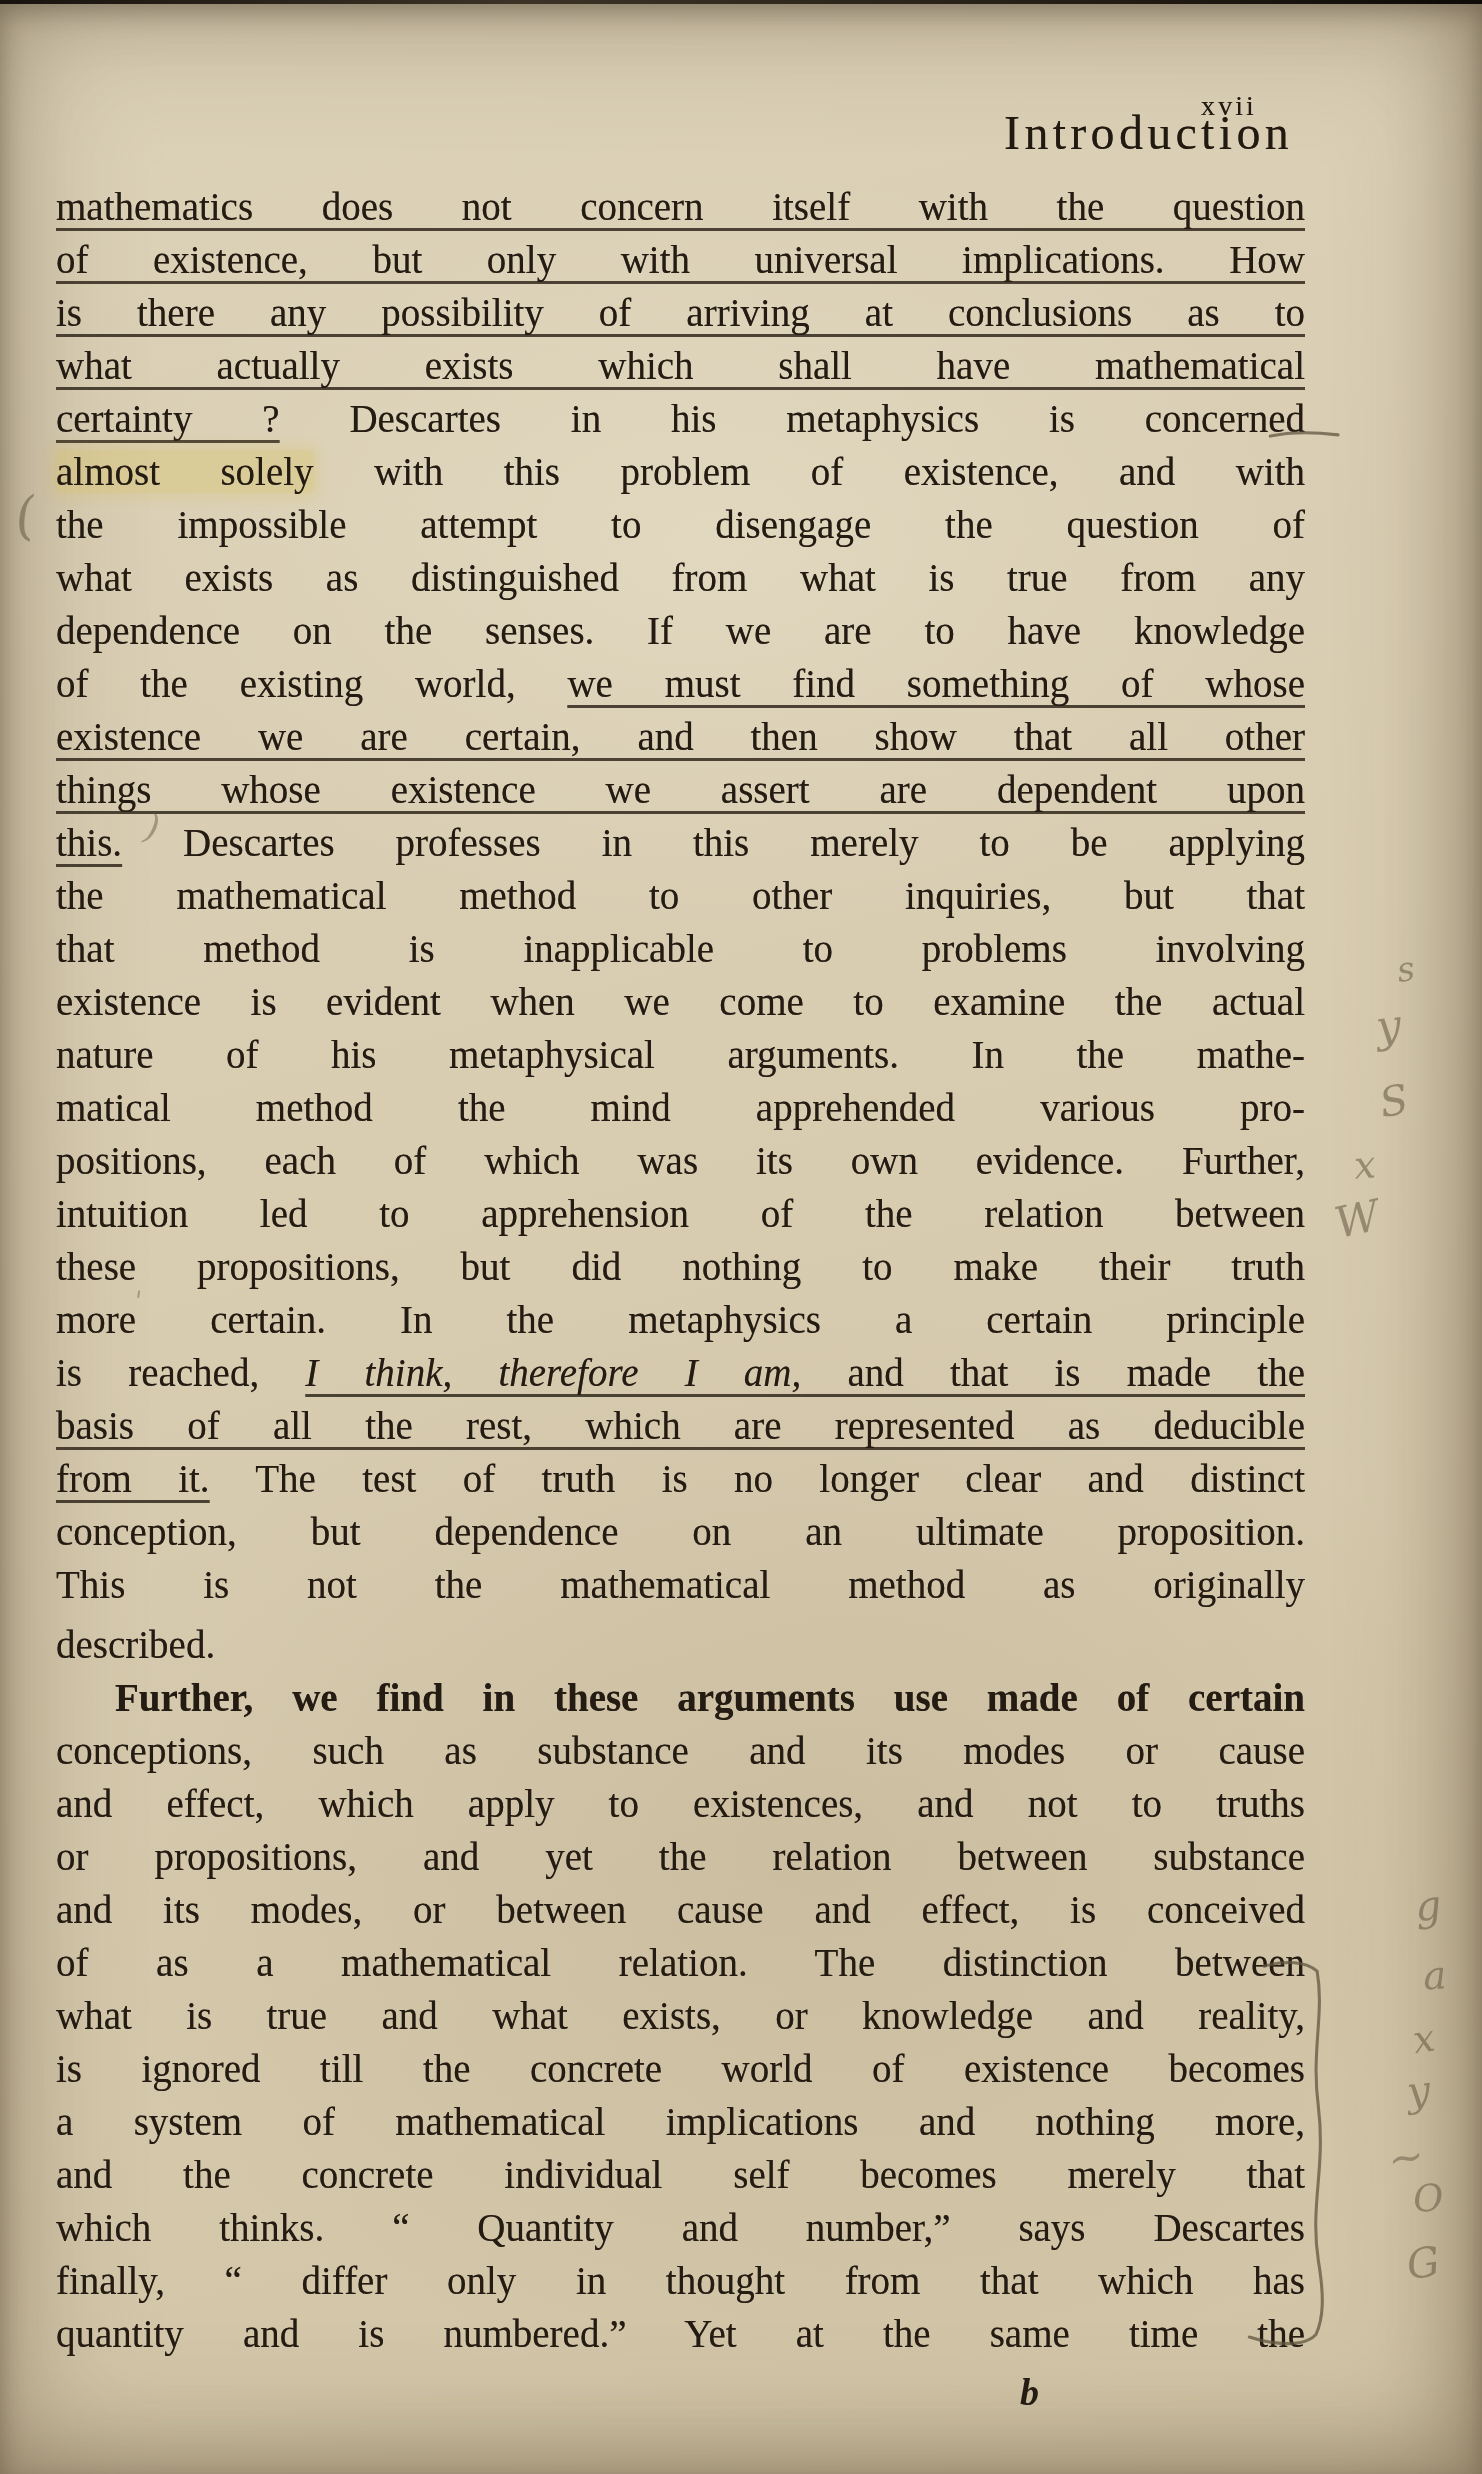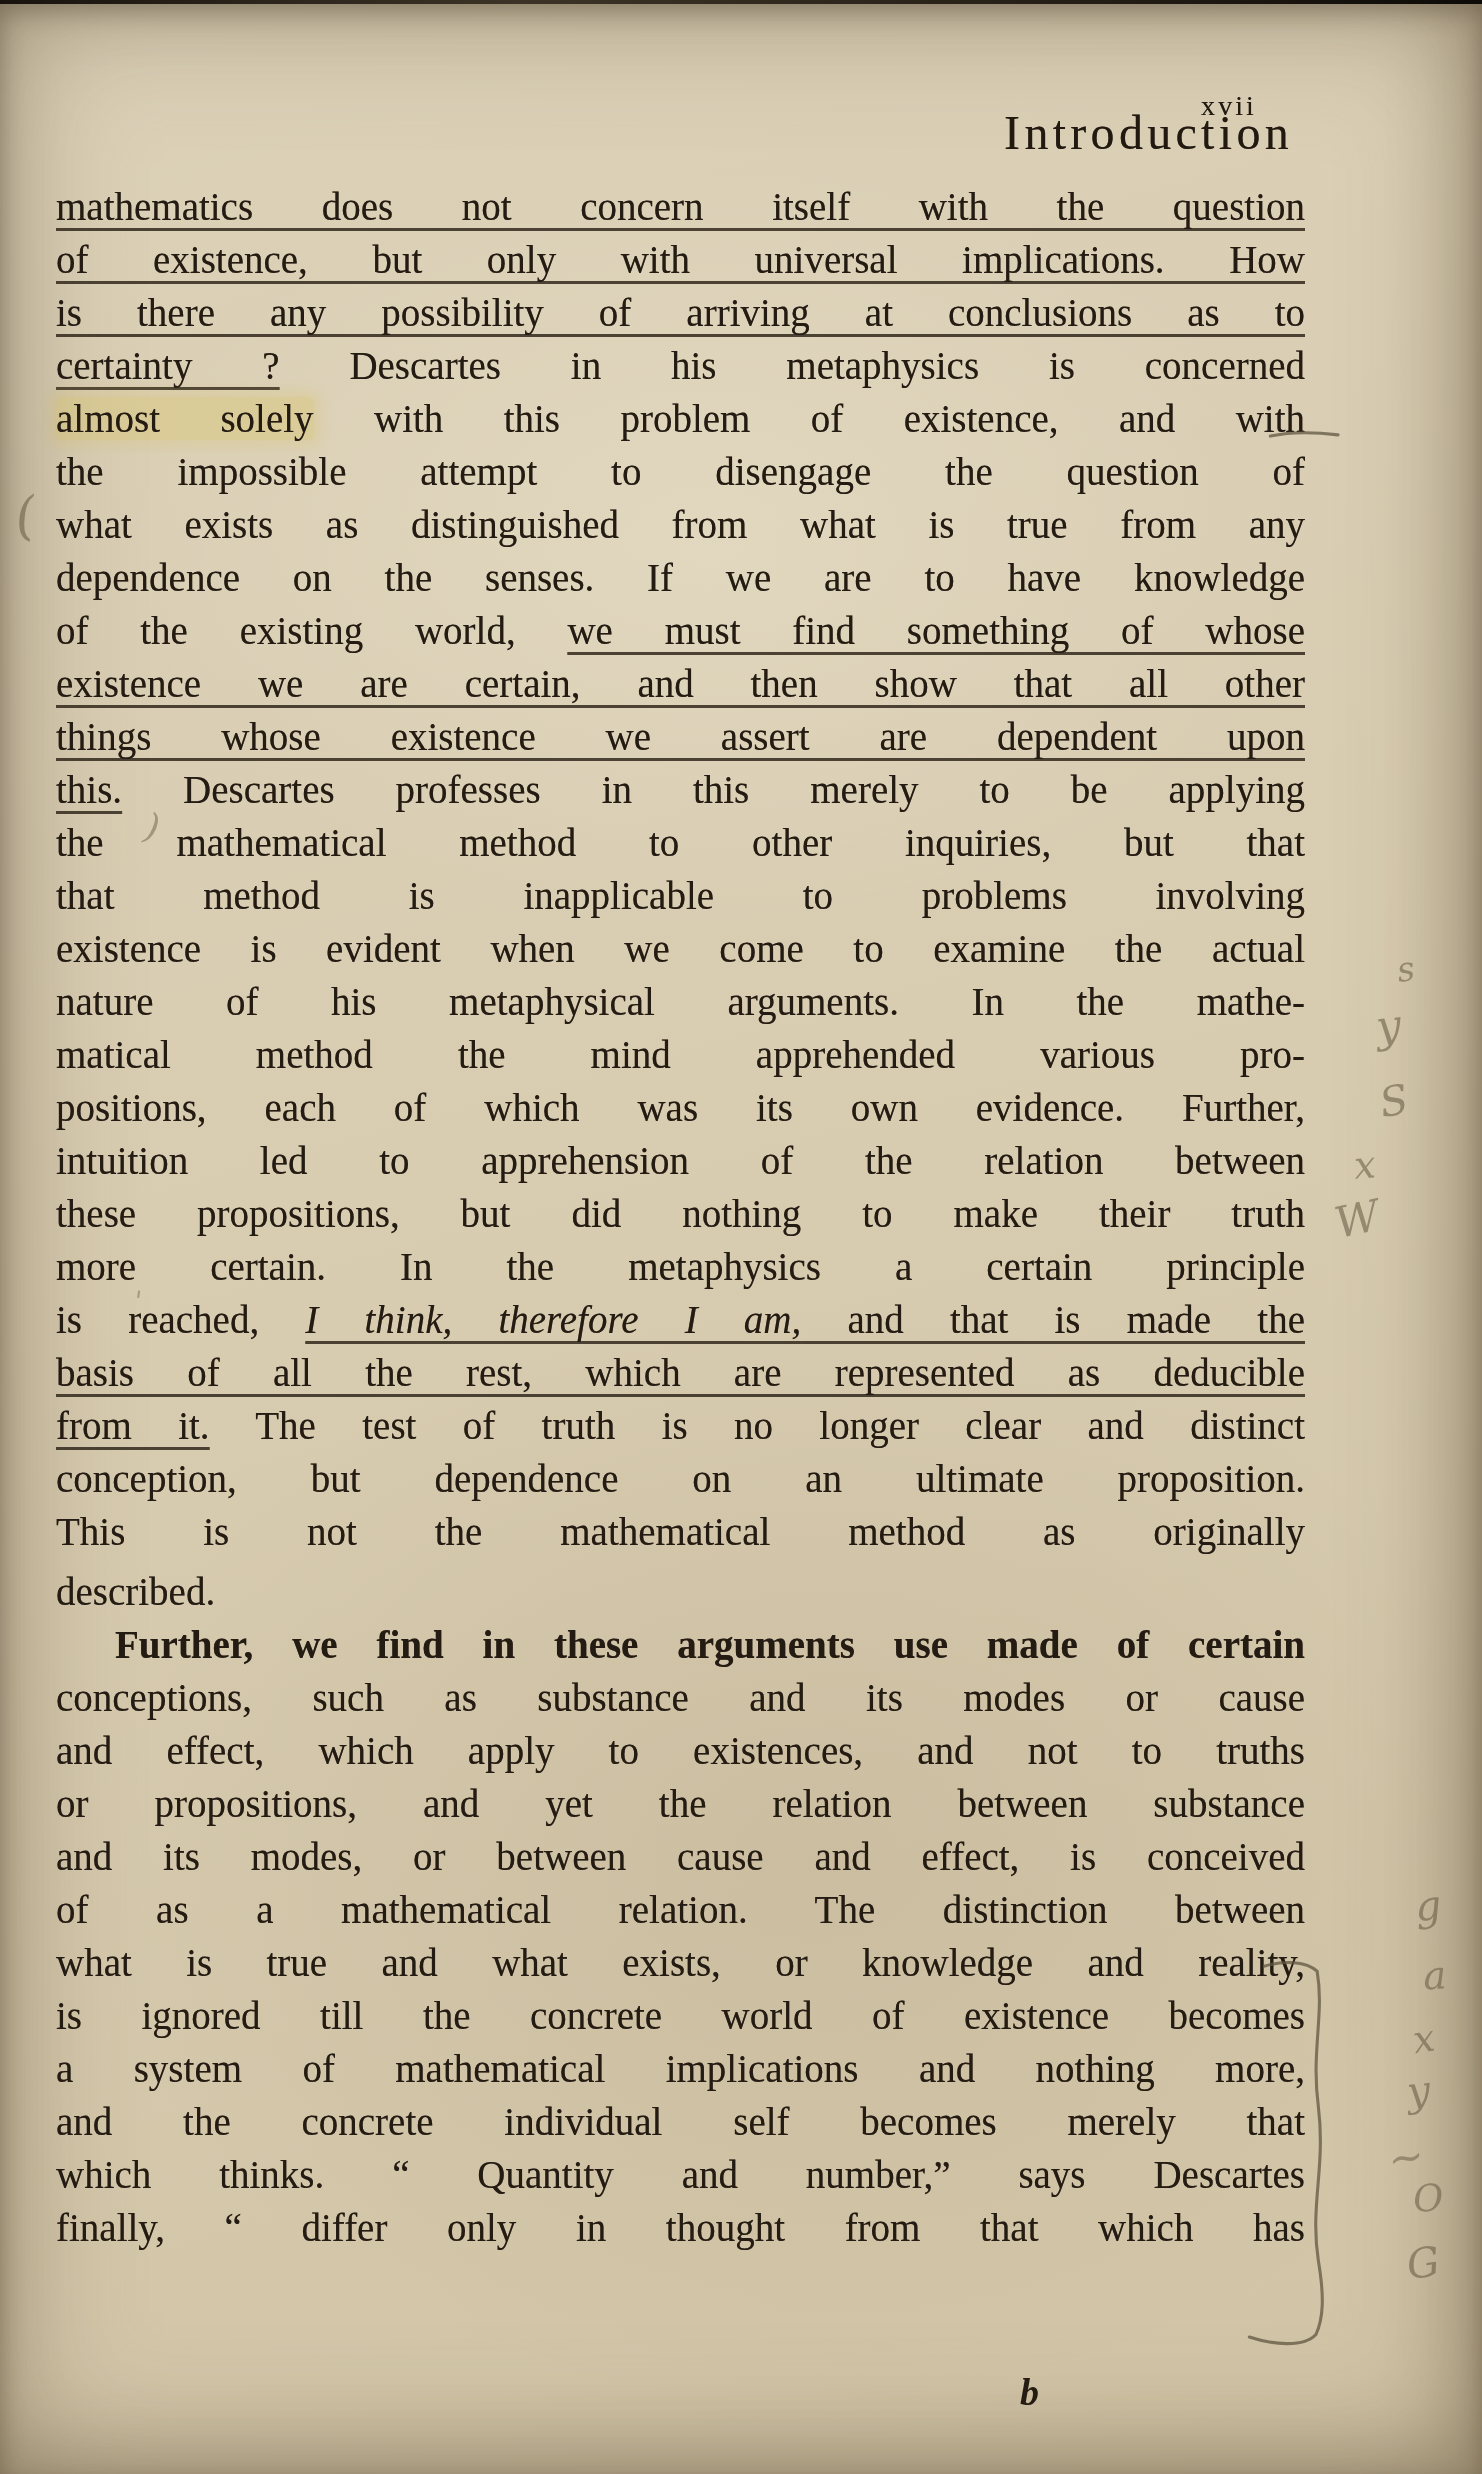--- a/index.html
+++ b/index.html
@@ -45,20 +45,21 @@
 
   <header class="page-header">
     <h1 class="page-title">Introduction</h1>
     <div class="page-number">xvii</div>
   </header>
 
   <main class="page-text" id="text-block">
       <div class="line"><span class="st-u">mathematics does not concern itself with the question</span></div>
       <div class="line"><span class="st-u">of existence, but only with universal implications.  How</span></div>
       <div class="line"><span class="st-u">is there any possibility of arriving at conclusions as to</span></div>
+      <div class="line"><span class="st-u">what actually exists which shall have mathematical</span></div>
       <div class="line"><span class="st-u">certainty ?</span><span>  Descartes in his metaphysics is concerned</span></div>
       <div class="line"><span class="st-h">almost solely</span><span> with this problem of existence, and with</span></div>
       <div class="line"><span>the impossible attempt to disengage the question of</span></div>
       <div class="line"><span>what exists as distinguished from what is true from any</span></div>
       <div class="line"><span>dependence on the senses.  If we are to have knowledge</span></div>
       <div class="line"><span>of the existing world, </span><span class="st-u">we must find something of whose</span></div>
       <div class="line"><span class="st-u">existence we are certain, and then show that all other</span></div>
       <div class="line"><span class="st-u">things whose existence we assert are dependent upon</span></div>
       <div class="line"><span class="st-u">this.</span><span>  Descartes professes in this merely to be applying</span></div>
       <div class="line"><span>the mathematical method to other inquiries, but that</span></div>
@@ -81,20 +82,21 @@
       <div class="line"><span>and effect, which apply to existences, and not to truths</span></div>
       <div class="line"><span>or propositions, and yet the relation between substance</span></div>
       <div class="line"><span>and its modes, or between cause and effect, is conceived</span></div>
       <div class="line"><span>of as a mathematical relation.  The distinction between</span></div>
       <div class="line"><span>what is true and what exists, or knowledge and reality,</span></div>
       <div class="line"><span>is ignored till the concrete world of existence becomes</span></div>
       <div class="line"><span>a system of mathematical implications and nothing more,</span></div>
       <div class="line"><span>and the concrete individual self becomes merely that</span></div>
       <div class="line"><span>which thinks.  “ Quantity and number,” says Descartes</span></div>
       <div class="line"><span>finally, “ differ only in thought from that which has</span></div>
+      <div class="line"><span>quantity and is numbered.”  Yet at the same time the</span></div>
     </main>
 
   <div class="signature">b</div>
 
   <div class="pencil-layer" id="marginalia">
       <span class="pencil-mark" style="left: 15px; top: 490px; font-size: 52px; transform: rotate(-6deg); opacity: 0.7;">(</span>
       <span class="pencil-mark" style="left: 145px; top: 809px; font-size: 36px; transform: rotate(12deg); opacity: 0.6;">)</span>
       <span class="pencil-mark" style="left: 134px; top: 1287px; font-size: 27px; transform: rotate(8deg); opacity: 0.55;">'</span>
       <span class="pencil-mark" style="left: 1397px; top: 952px; font-size: 34px; transform: rotate(-8deg); opacity: 0.7;">s</span>
       <span class="pencil-mark" style="left: 1376px; top: 1004px; font-size: 44px; transform: rotate(-6deg); opacity: 0.72;">y</span>

